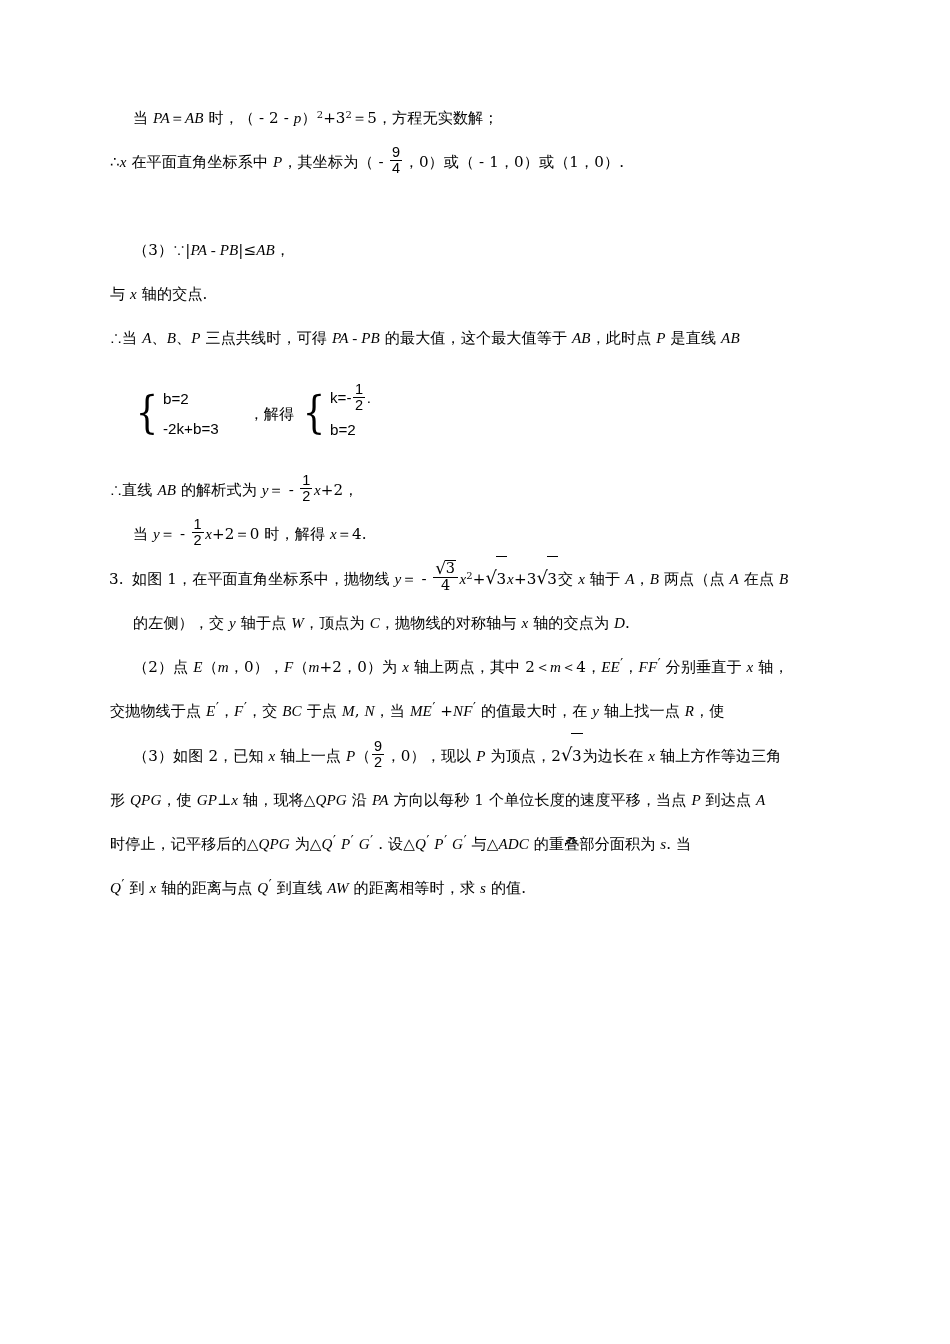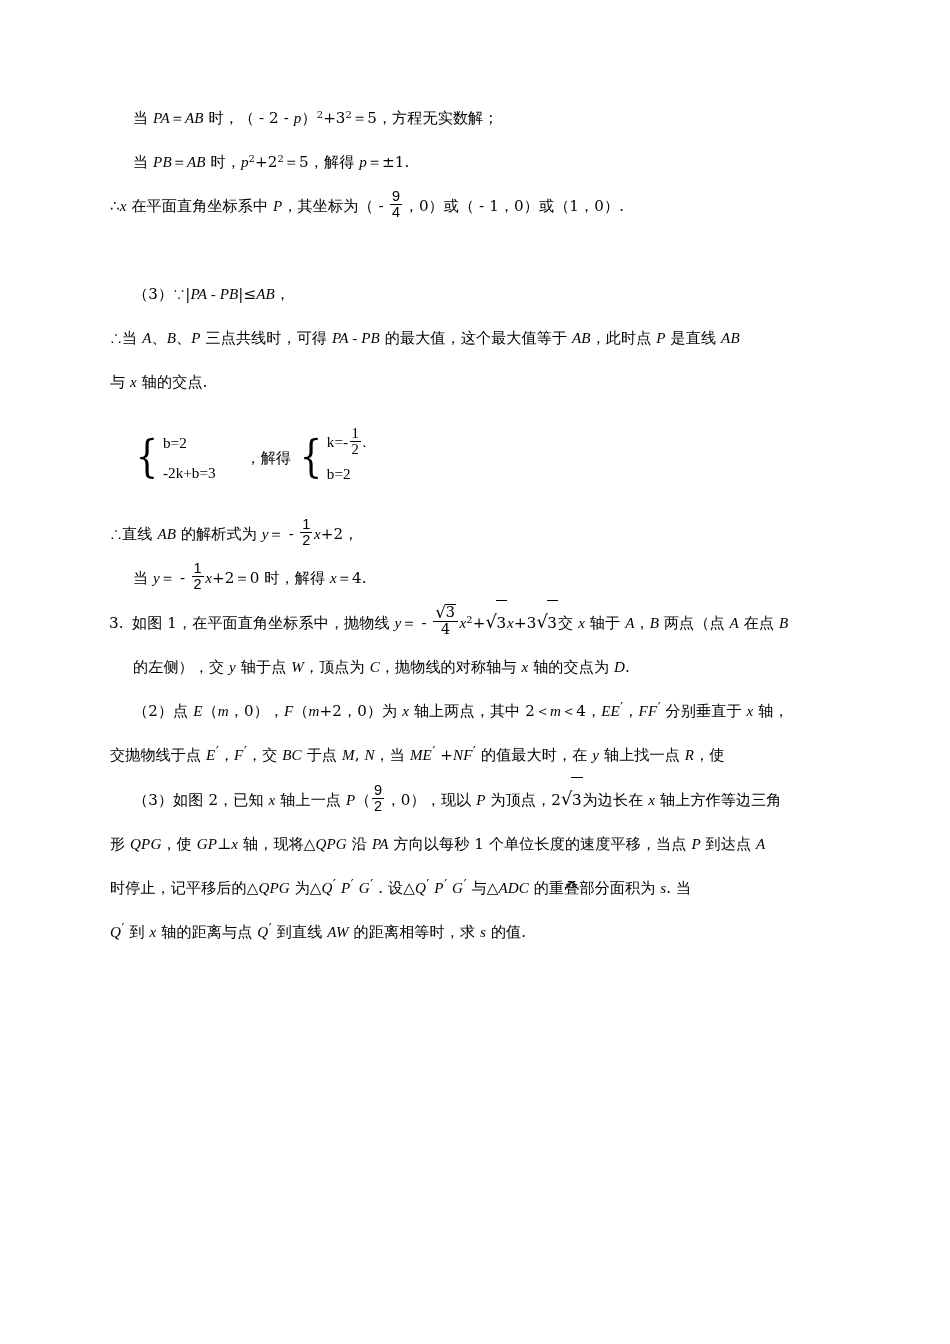--- a/index.html
+++ b/index.html
@@ -91,21 +91,21 @@
     top: -1px;
   }
   .sys > .rows {
     display: inline-block;
     vertical-align: middle;
     font-family: "Liberation Sans", sans-serif;
     font-size: 15.2px;
     line-height: 30px;
     padding-left: 2px;
   }
-  .sys > .rows > div { white-space: nowrap; font-family: Liberation Serif, serif; }
+  .sys > .rows > div { white-space: nowrap; }
 
   .eqblock {
     height: 108px;
     position: relative;
     padding-left: 23px;
     font-size: 15.3px;
   }
   .eqrow { display: flex; align-items: center; height: 108px; }
   .eqmid { padding: 0 6px 0 30px; white-space: nowrap; }
 
@@ -120,40 +120,37 @@
 </head>
 <body>
 
 <div class="page">
   <div class="body-col">
 
     <div class="line indent cn">
       <span>当 </span><span class="it">PA</span><span>＝</span><span class="it">AB</span><span> 时，（ - 2 - </span><span class="it">p</span><span>）</span><sup>2</sup><span>+3</span><sup>2</sup><span>＝5，方程无实数解；</span>
     </div>
 
-    <div class="line indent cn">
-      <span>当 </span><span class="it">PB</span><span>＝</span><span class="it">AB</span><span> 时，</span><span class="it">p</span><sup>2</sup><span>+2</span><sup>2</sup><span>＝5，解得 </span><span class="it">p</span><span>＝±1.</span>
-    </div>
 
     <div class="line cn">
       <span>∴</span><span class="it">x</span><span> 在平面直角坐标系中 </span><span class="it">P</span><span>，其坐标为（ - </span><span class="frac sans"><span class="num">9</span><span class="den">4</span></span><span>，0）或（ - 1，0）或（1，0）.</span>
     </div>
 
     <div class="blank"></div>
 
     <div class="line indent cn">
       <span>（3）</span><span>∵|</span><span class="it">PA</span><span class="it"> - </span><span class="it">PB</span><span>|≤</span><span class="it">AB</span><span>，</span>
     </div>
 
     <div class="line cn">
+      <span>与 </span><span class="it">x</span><span> 轴的交点.</span>
+    </div>
+
+    <div class="line cn">
       <span>∴当 </span><span class="it">A</span><span>、</span><span class="it">B</span><span>、</span><span class="it">P</span><span> 三点共线时，可得 </span><span class="it">PA</span><span class="it"> - </span><span class="it">PB</span><span> 的最大值，这个最大值等于 </span><span class="it">AB</span><span>，此时点 </span><span class="it">P</span><span> 是直线 </span><span class="it">AB</span>
-    </div>
-
-    <div class="line cn">
-      <span>与 </span><span class="it">x</span><span> 轴的交点.</span>
     </div>
 
 
     <div class="eqblock">
       <div class="eqrow">
         <span class="sys">
           <span class="brace">{</span><span class="rows"><div>b=2</div><div>-2k+b=3</div></span>
         </span>
         <span class="eqmid cn">，解得</span>
         <span class="sys">

